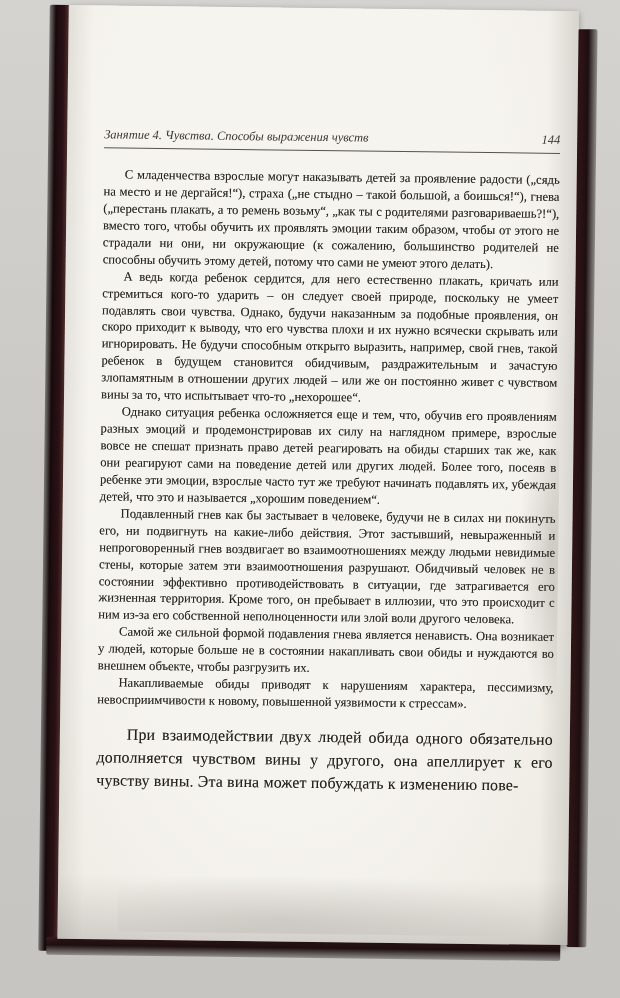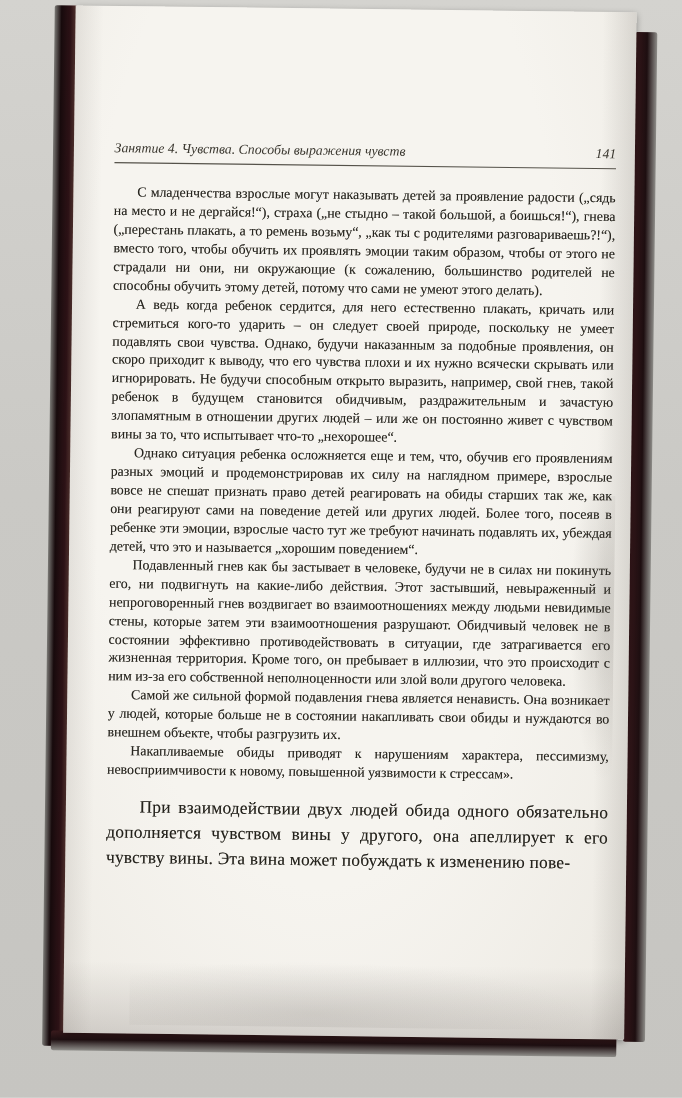--- a/index.html
+++ b/index.html
@@ -98,21 +98,21 @@
 <body>
 
 <div class="photo">
   <div class="book">
     <div class="edge-left"></div>
     <div class="edge-right"></div>
     <div class="edge-bottom"></div>
     <div class="page">
       <div class="running-head">
         <span>Занятие 4. Чувства. Способы выражения чувств</span>
-        <span>141</span>
+        <span>144</span>
       </div>
       <hr class="head-rule">
       <div class="excerpt">
         <p>С младенчества взрослые могут наказывать детей за проявление радости („сядь на место и не дергайся!“), страха („не стыдно – такой большой, а боишься!“), гнева („перестань плакать, а то ремень возьму“, „как ты с родителями разговариваешь?!“), вместо того, чтобы обучить их проявлять эмоции таким образом, чтобы от этого не страдали ни они, ни окружающие (к сожалению, большинство родителей не способны обучить этому детей, потому что сами не умеют этого делать).</p>
         <p>А ведь когда ребенок сердится, для него естественно плакать, кричать или стремиться кого-то ударить – он следует своей природе, поскольку не умеет подавлять свои чувства. Однако, будучи наказанным за подобные проявления, он скоро приходит к выводу, что его чувства плохи и их нужно всячески скрывать или игнорировать. Не будучи способным открыто выразить, например, свой гнев, такой ребенок в будущем становится обидчивым, раздражительным и зачастую злопамятным в отношении других людей – или же он постоянно живет с чувством вины за то, что испытывает что-то „нехорошее“.</p>
         <p>Однако ситуация ребенка осложняется еще и тем, что, обучив его проявлениям разных эмоций и продемонстрировав их силу на наглядном примере, взрослые вовсе не спешат признать право детей реагировать на обиды старших так же, как они реагируют сами на поведение детей или других людей. Более того, посеяв в ребенке эти эмоции, взрослые часто тут же требуют начинать подавлять их, убеждая детей, что это и называется „хорошим поведением“.</p>
         <p>Подавленный гнев как бы застывает в человеке, будучи не в силах ни покинуть его, ни подвигнуть на какие-либо действия. Этот застывший, невыраженный и непроговоренный гнев воздвигает во взаимоотношениях между людьми невидимые стены, которые затем эти взаимоотношения разрушают. Обидчивый человек не в состоянии эффективно противодействовать в ситуации, где затрагивается его жизненная территория. Кроме того, он пребывает в иллюзии, что это происходит с ним из-за его собственной неполноценности или злой воли другого человека.</p>
         <p>Самой же сильной формой подавления гнева является ненависть. Она возникает у людей, которые больше не в состоянии накапливать свои обиды и нуждаются во внешнем объекте, чтобы разгрузить их.</p>
         <p>Накапливаемые обиды приводят к нарушениям характера, пессимизму, невосприимчивости к новому, повышенной уязвимости к стрессам».</p>
       </div>

